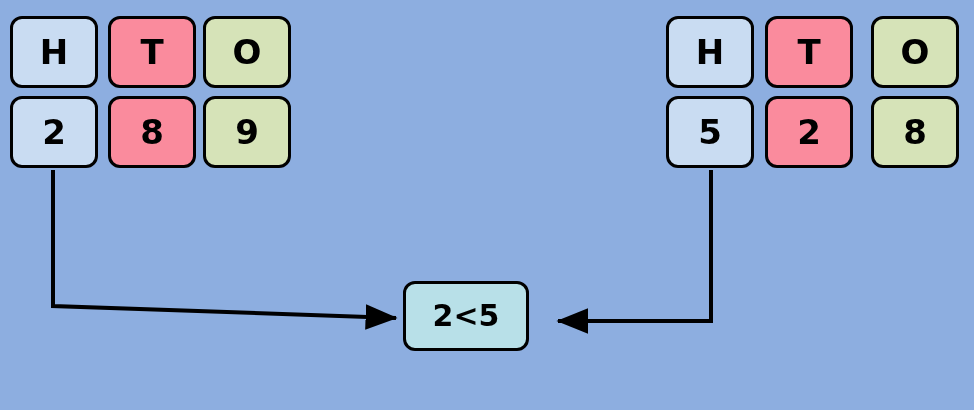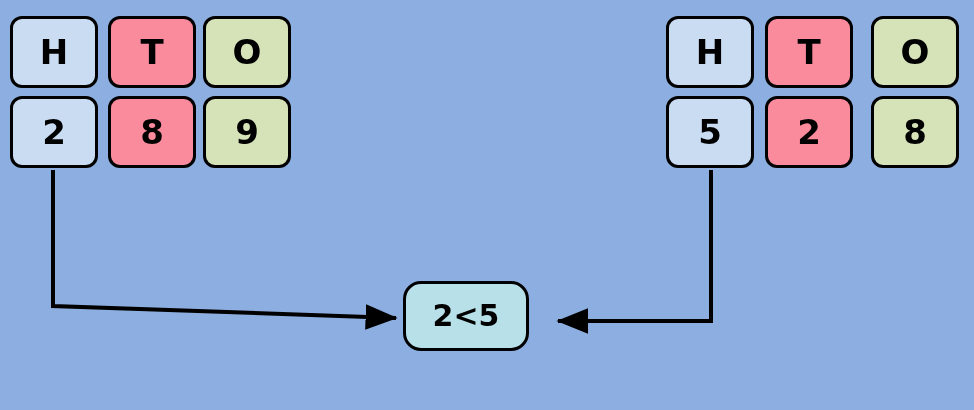--- a/index.html
+++ b/index.html
@@ -34,21 +34,21 @@
     user-select: none;
   }
   .card.blue  { background: #c9dcf2; }
   .card.pink  { background: #fa8b9d; }
   .card.green { background: #d6e3b8; }
 
   .compare-box {
     position: absolute;
     box-sizing: border-box;
     border: 3px solid #000000;
-    border-radius: 18px;
+    border-radius: 12px;
     background: #b8e0e8;
     display: flex;
     align-items: center;
     justify-content: center;
     font-family: "DejaVu Sans", sans-serif;
     font-weight: bold;
     font-size: 30px;
     color: #000000;
     line-height: 1;
     user-select: none;

